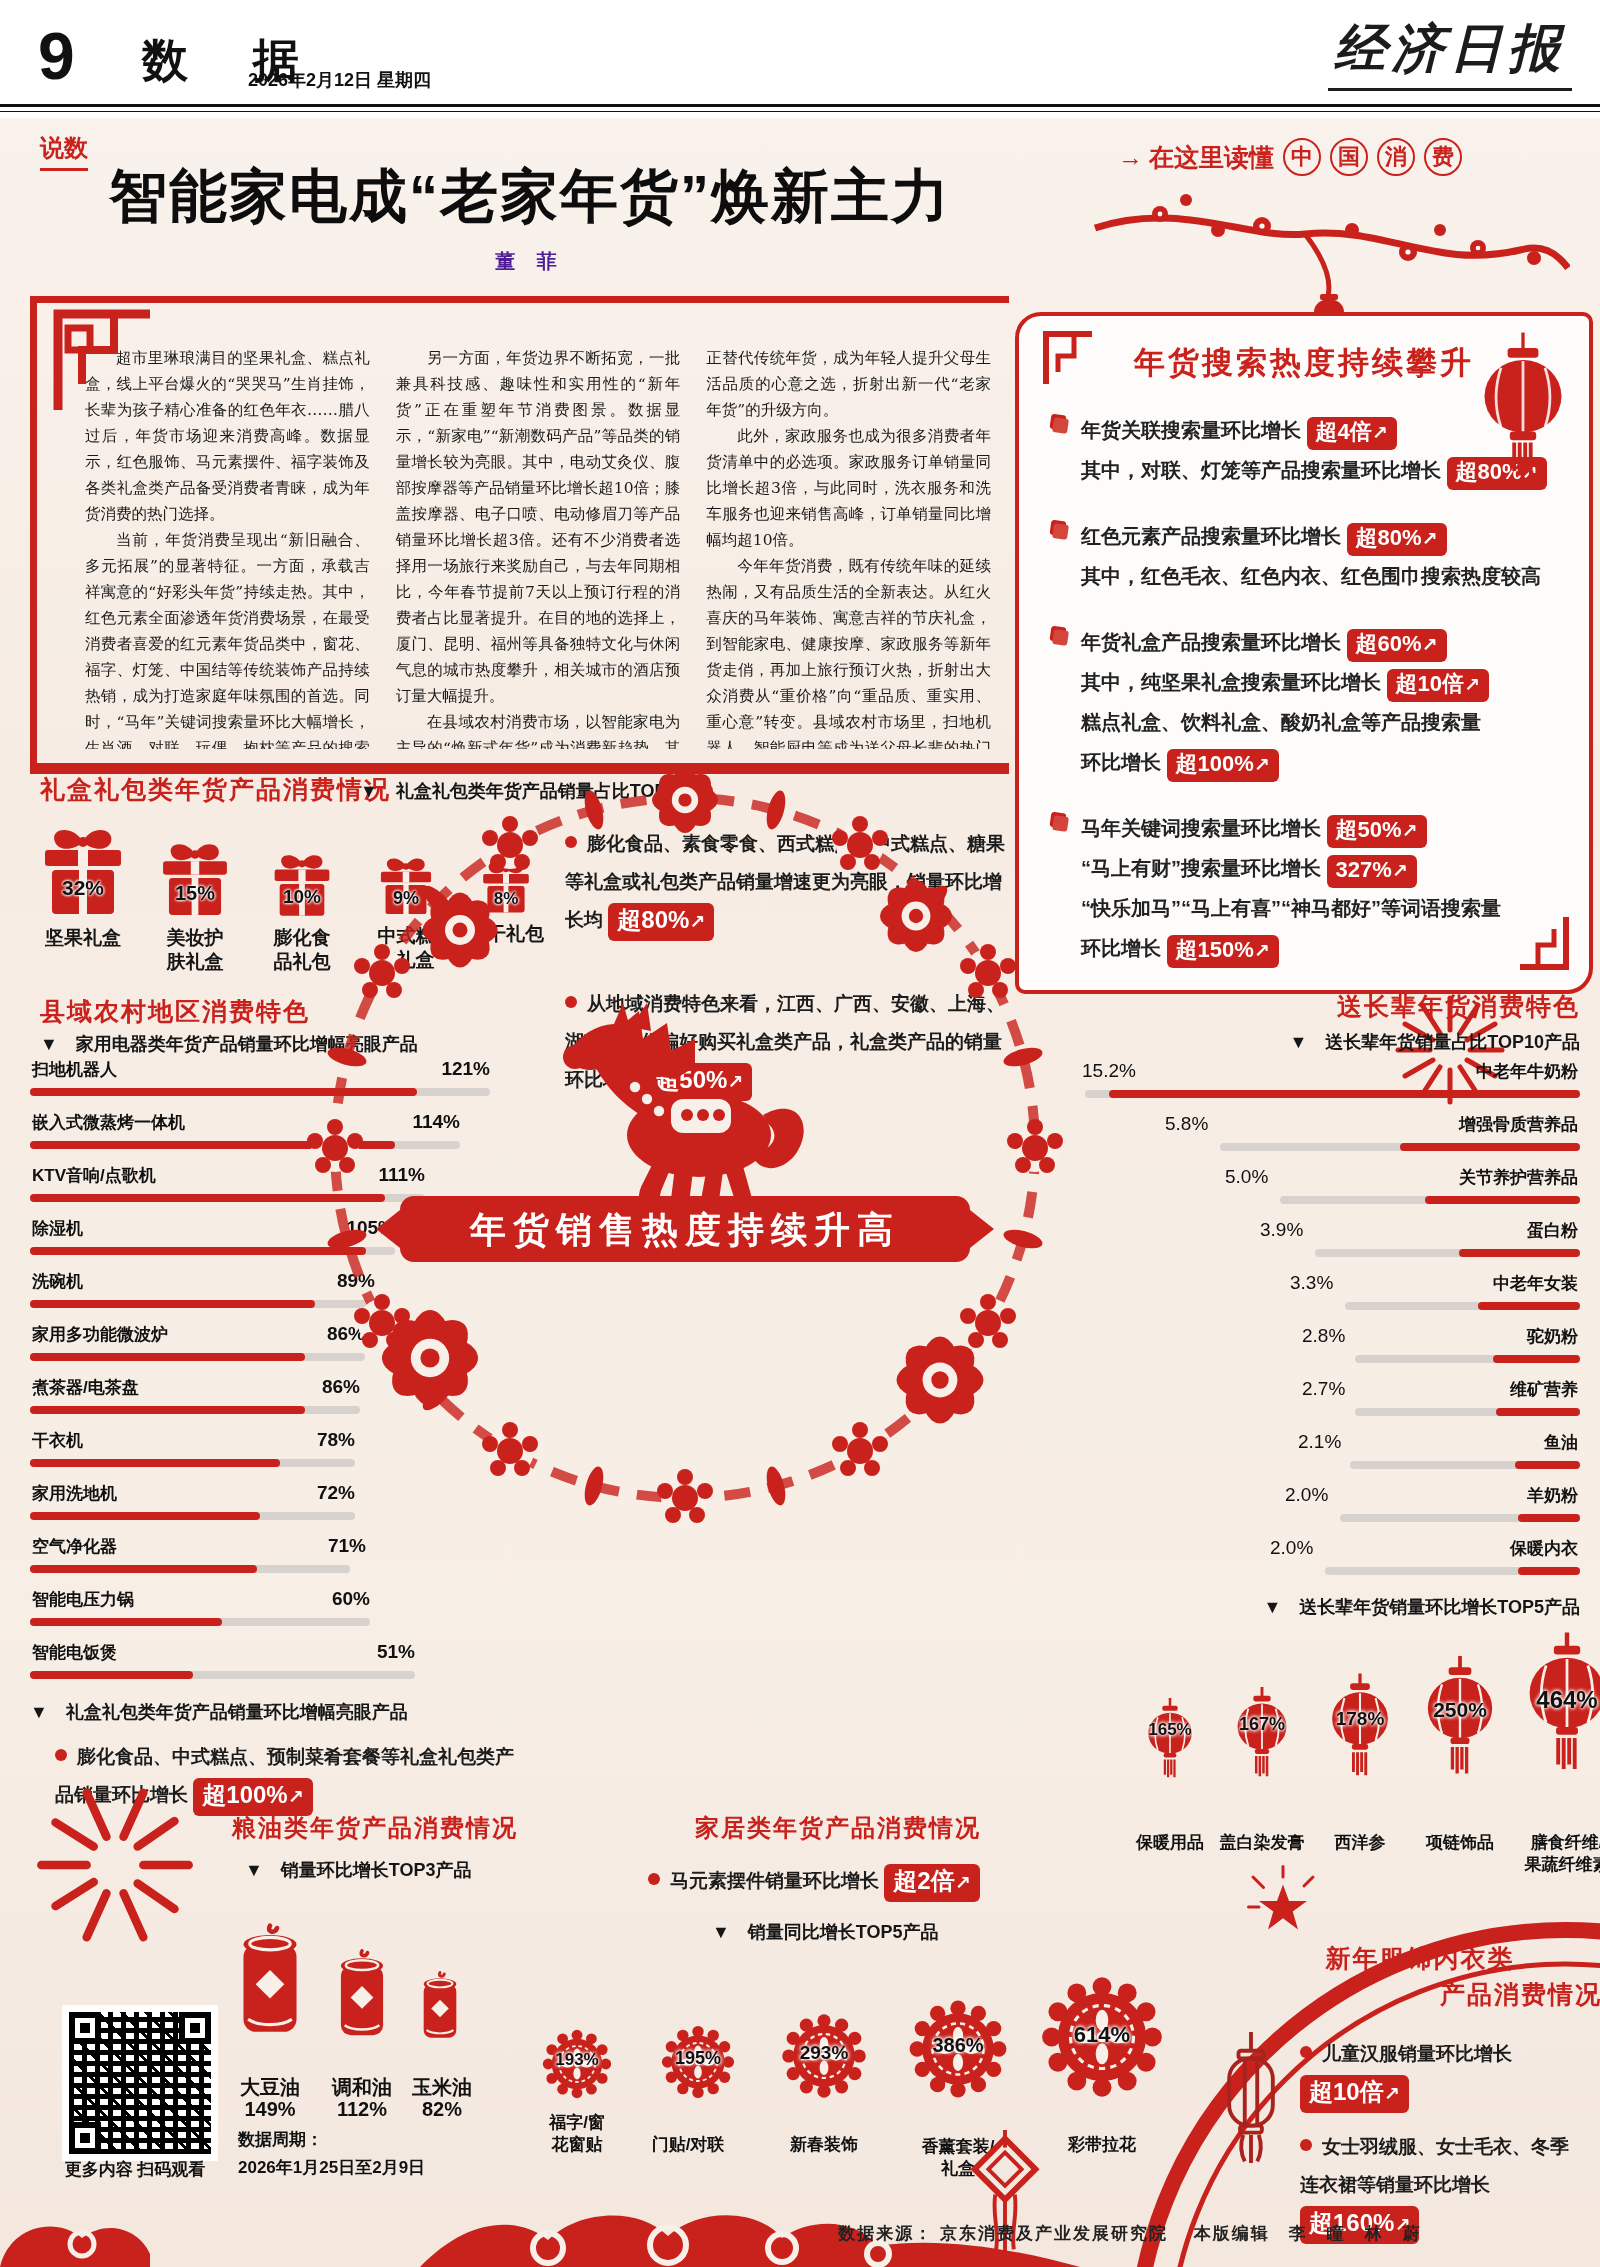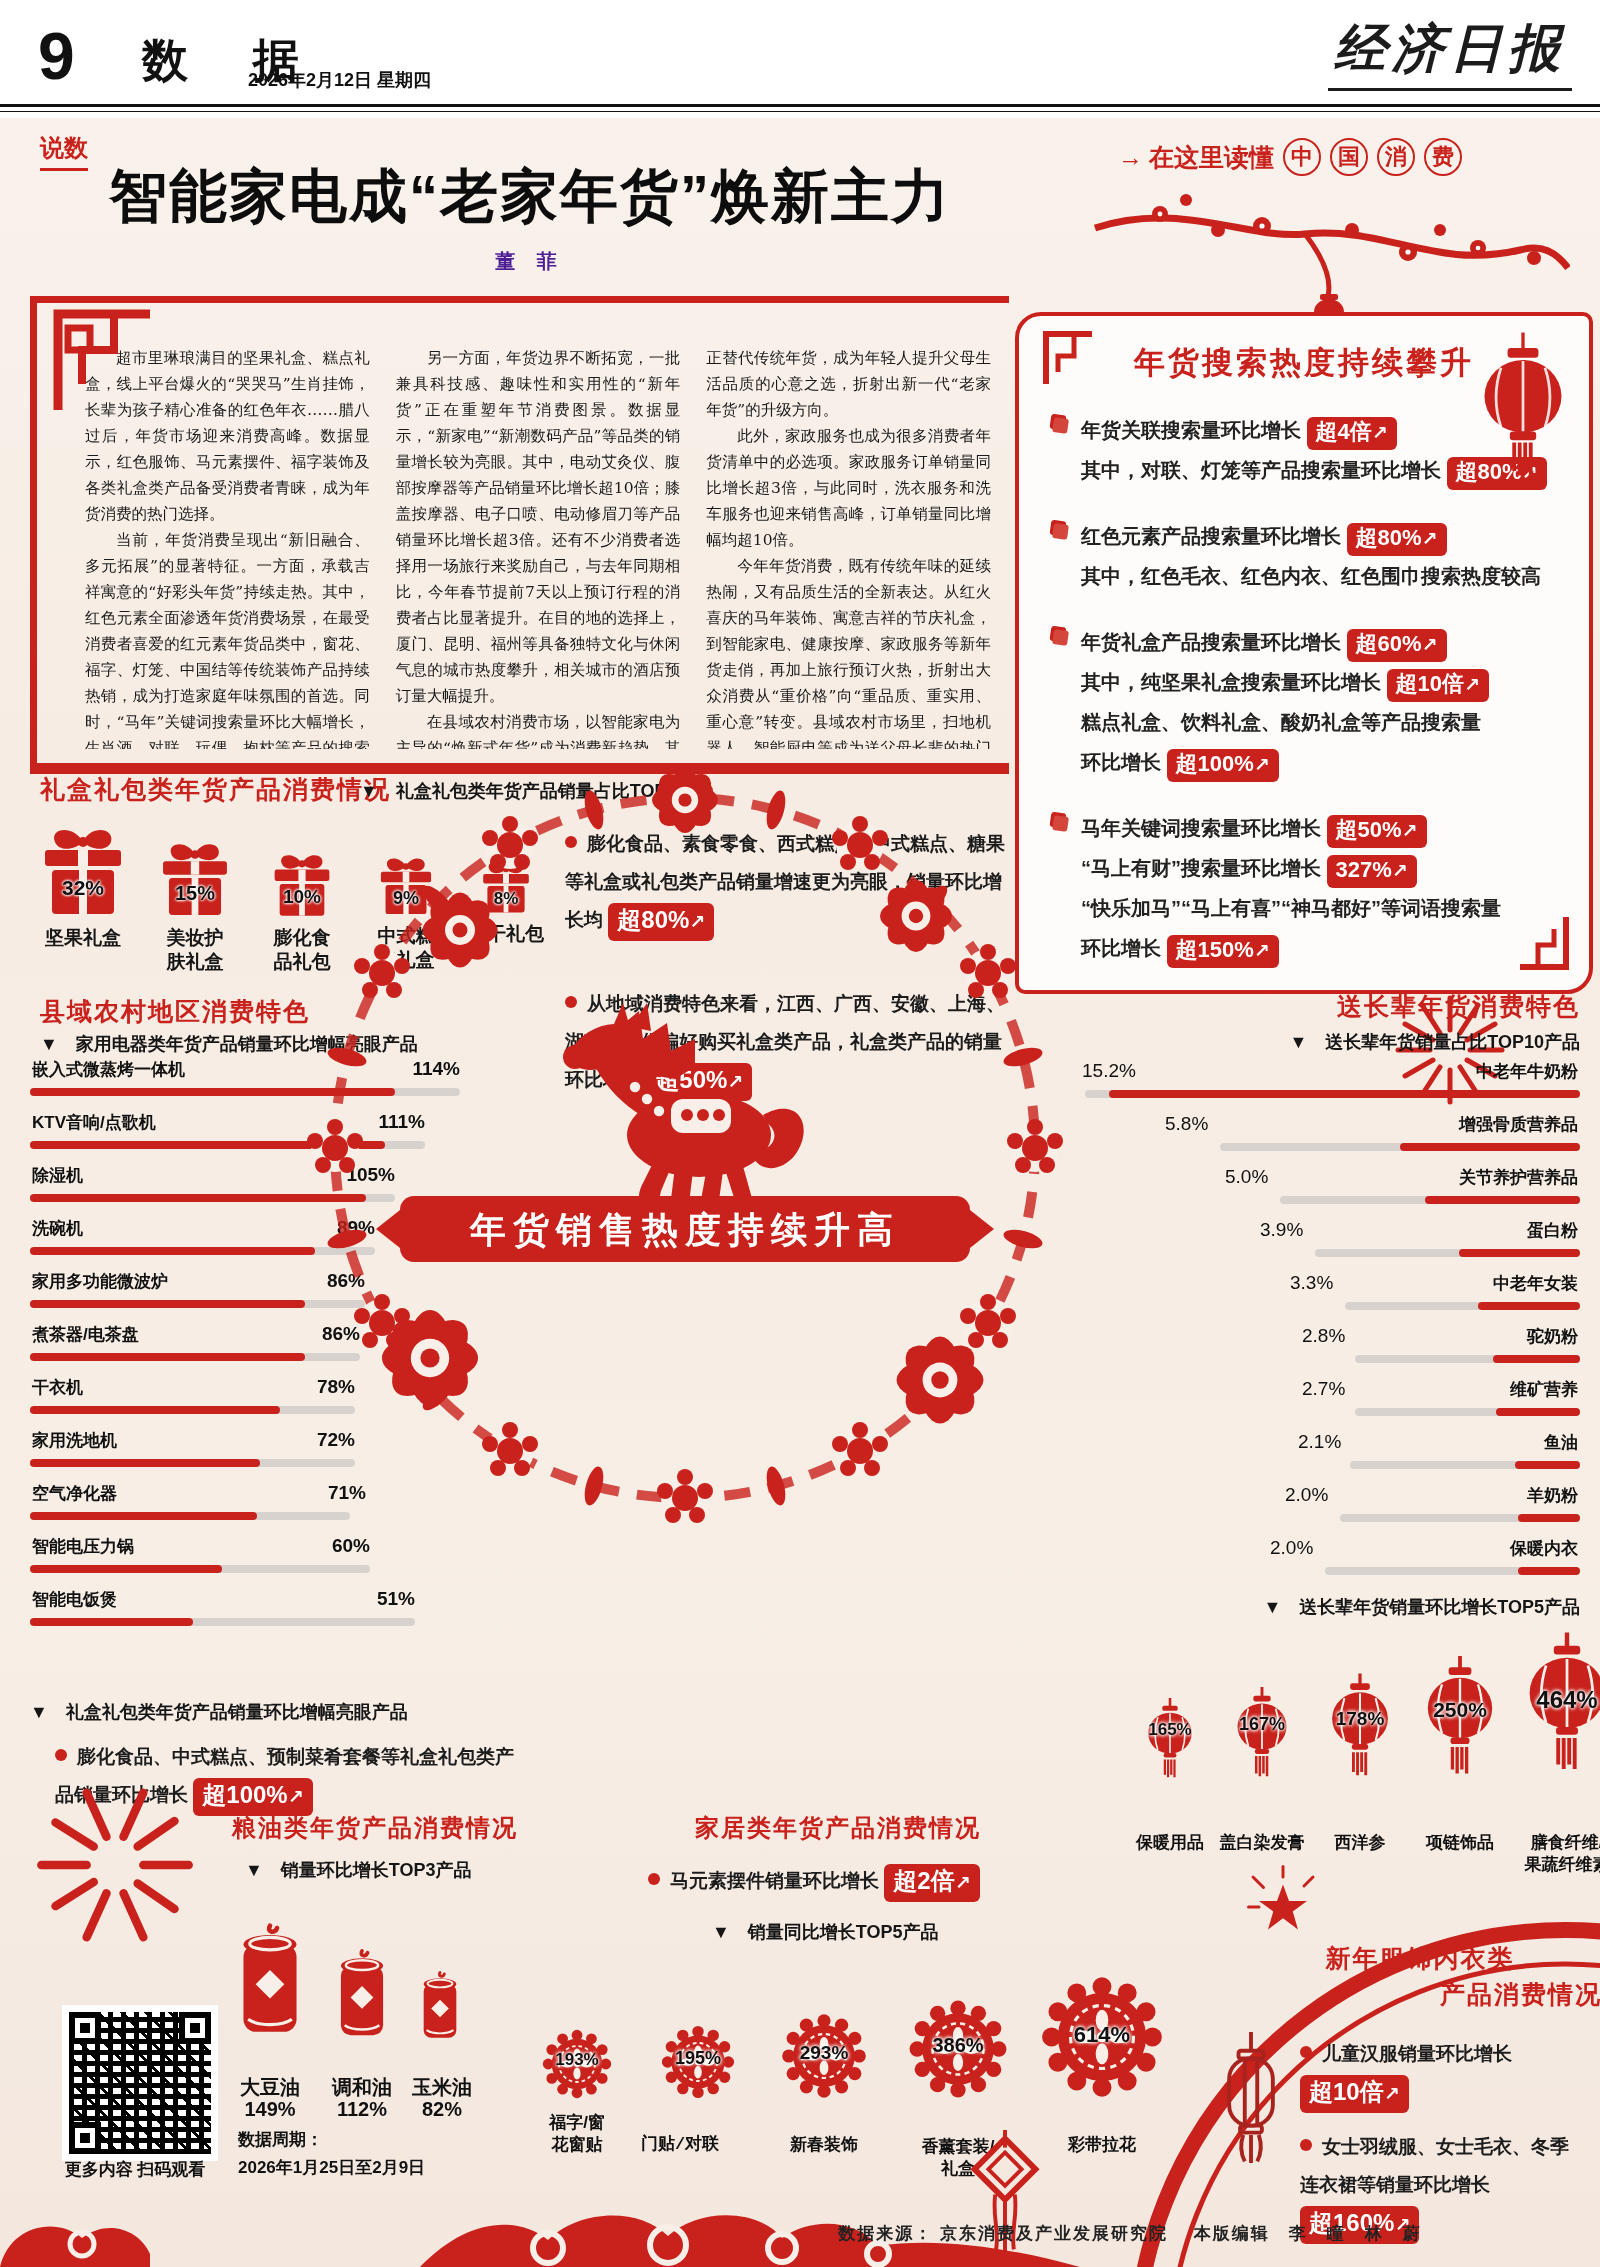--- a/index.html
+++ b/index.html
@@ -320,20 +320,26 @@
     <span class="dot"></span><span>膨化食品、素食零食、西式糕点、中式糕点、糖果等礼盒或礼包类产品销量增速更为亮眼，销量环比增长均 </span><span class="badge big"><span>超80%</span><span class="arr">↗</span></span>
   </div>
   <div class="abs gb-bullets" style="left:565px;top:985px;width:450px;">
     <span class="dot"></span><span>从地域消费特色来看，江西、广西、安徽、上海、湖南等省份偏好购买礼盒类产品，礼盒类产品的销量环比增长 </span><span class="badge big"><span>超50%</span><span class="arr">↗</span></span>
   </div>
 
   <div class="abs sec-title" style="left:40px;top:995px;">县域农村地区消费特色</div>
   <div class="abs sub" style="left:40px;top:1032px;">▼　家用电器类年货产品销量环比增幅亮眼产品</div>
 
   <div class="abs" style="left:30px;top:1058px;width:500px;">
+    <div class="hbar">
+        <span class="lbl">扫地机器人</span>
+        <span class="pct" style="left:460px;">121%</span>
+        <div class="trk" style="width:460px;"></div>
+        <div class="fil" style="width:387px;"></div>
+      </div>
     <div class="hbar">
         <span class="lbl">嵌入式微蒸烤一体机</span>
         <span class="pct" style="left:430px;">114%</span>
         <div class="trk" style="width:430px;"></div>
         <div class="fil" style="width:365px;"></div>
       </div>
     <div class="hbar">
         <span class="lbl">KTV音响/点歌机</span>
         <span class="pct" style="left:395px;">111%</span>
         <div class="trk" style="width:395px;"></div>
@@ -847,21 +853,21 @@
             <ellipse cx="44" cy="60" rx="10" ry="6"></ellipse>
             <circle cx="60" cy="60" r="5"></circle>
           </g>
         </svg>
       <div class="pct" style="top:48px;font-size:22px;">614%</div>
     </div>
     <div class="icn-item" style="left:12px;bottom:14px;width:90px;">
         <div class="lab pre">福字/窗
 花窗贴</div>
       </div>
-    <div class="icn-item" style="left:108px;bottom:14px;width:104px;font-family:Liberation Mono, monospace;">
+    <div class="icn-item" style="left:116px;bottom:14px;width:104px;">
         <div class="lab pre">门贴/对联</div>
       </div>
     <div class="icn-item" style="left:252px;bottom:14px;width:104px;">
         <div class="lab pre">新春装饰</div>
       </div>
     <div class="icn-item" style="left:378px;bottom:-10px;width:120px;">
         <div class="lab pre">香薰套装/
 礼盒</div>
       </div>
     <div class="icn-item" style="left:516px;bottom:14px;width:132px;">

